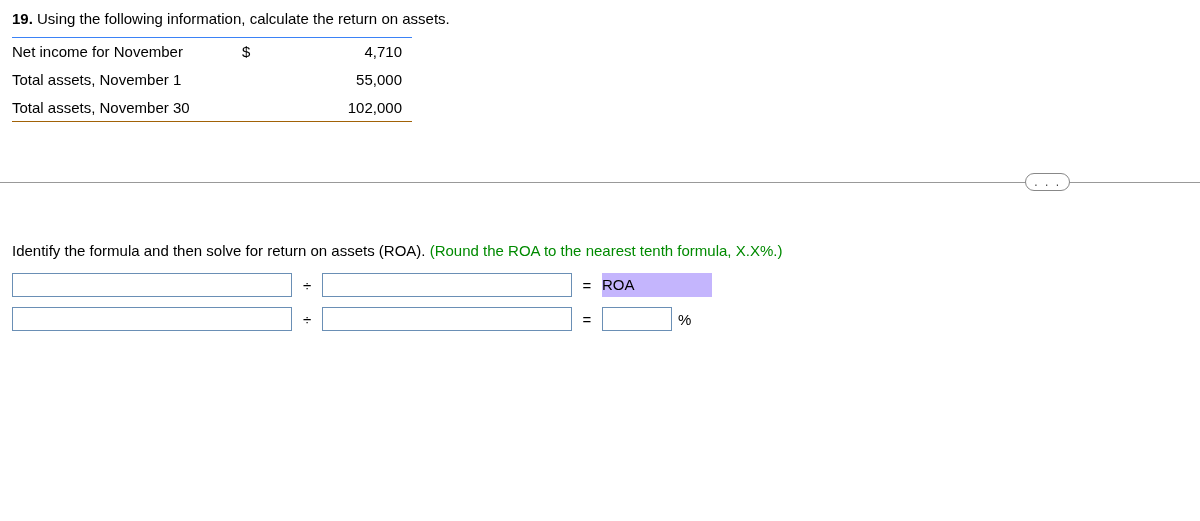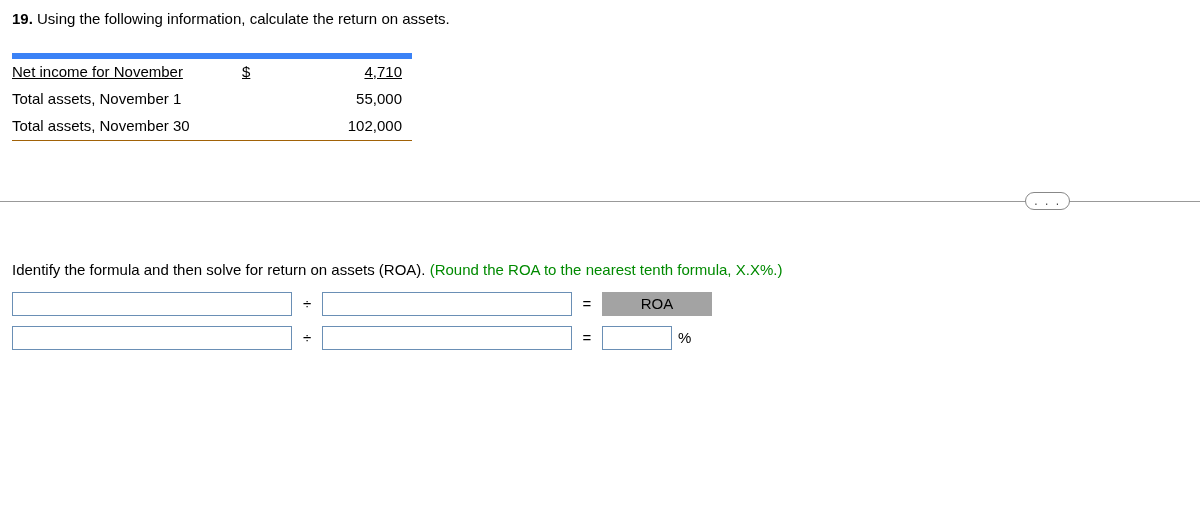--- a/index.html
+++ b/index.html
@@ -10,36 +10,36 @@
     font-size: 15px;
     color: #000;
     width: 1200px;
     height: 521px;
     position: relative;
   }
   .content {
     padding: 10px 12px;
   }
   .question-title {
-    margin-bottom: 26px;
+    margin-bottom: 10px;
   }
   .question-title .bold { font-weight: bold; }
   .data-table {
     border-collapse: collapse;
     margin-left: 0;
   }
   .data-table td {
     padding: 3px 6px 3px 0;
     height: 28px;
     vertical-align: middle;
   }
   .data-table .label-col { width: 230px; padding-left: 0; }
   .data-table .cur-col   { width: 30px; text-align: left; }
   .data-table .val-col   { width: 140px; text-align: right; padding-right: 10px; }
-  .hr-top td { border-top: 6px solid #3b82f6; text-decoration: underline; }
+  .hr-top td { border-top: 1px solid #3b82f6; }
   .hr-bot td { border-bottom: 1px solid #a16207; }
 
   .sep-wrapper {
     position: relative;
     margin-top: 40px;
     margin-bottom: 40px;
     height: 20px;
   }
   .sep-line {
     position: absolute;
@@ -75,22 +75,21 @@
   .text-input {
     width: 100%;
     height: 24px;
     border: 1px solid #6a8fb5;
     background: #fff;
     padding: 0 4px;
     font-family: inherit;
     font-size: 14px;
   }
   .roa-cell {
-    background: #a3a3a3;
-    text-align: center;
+    background: #c4b5fd;
     line-height: 24px;
     height: 24px;
     width: 110px;
   }
   .result-cell {
     display: flex;
     align-items: center;
     gap: 6px;
   }
   .result-input {

